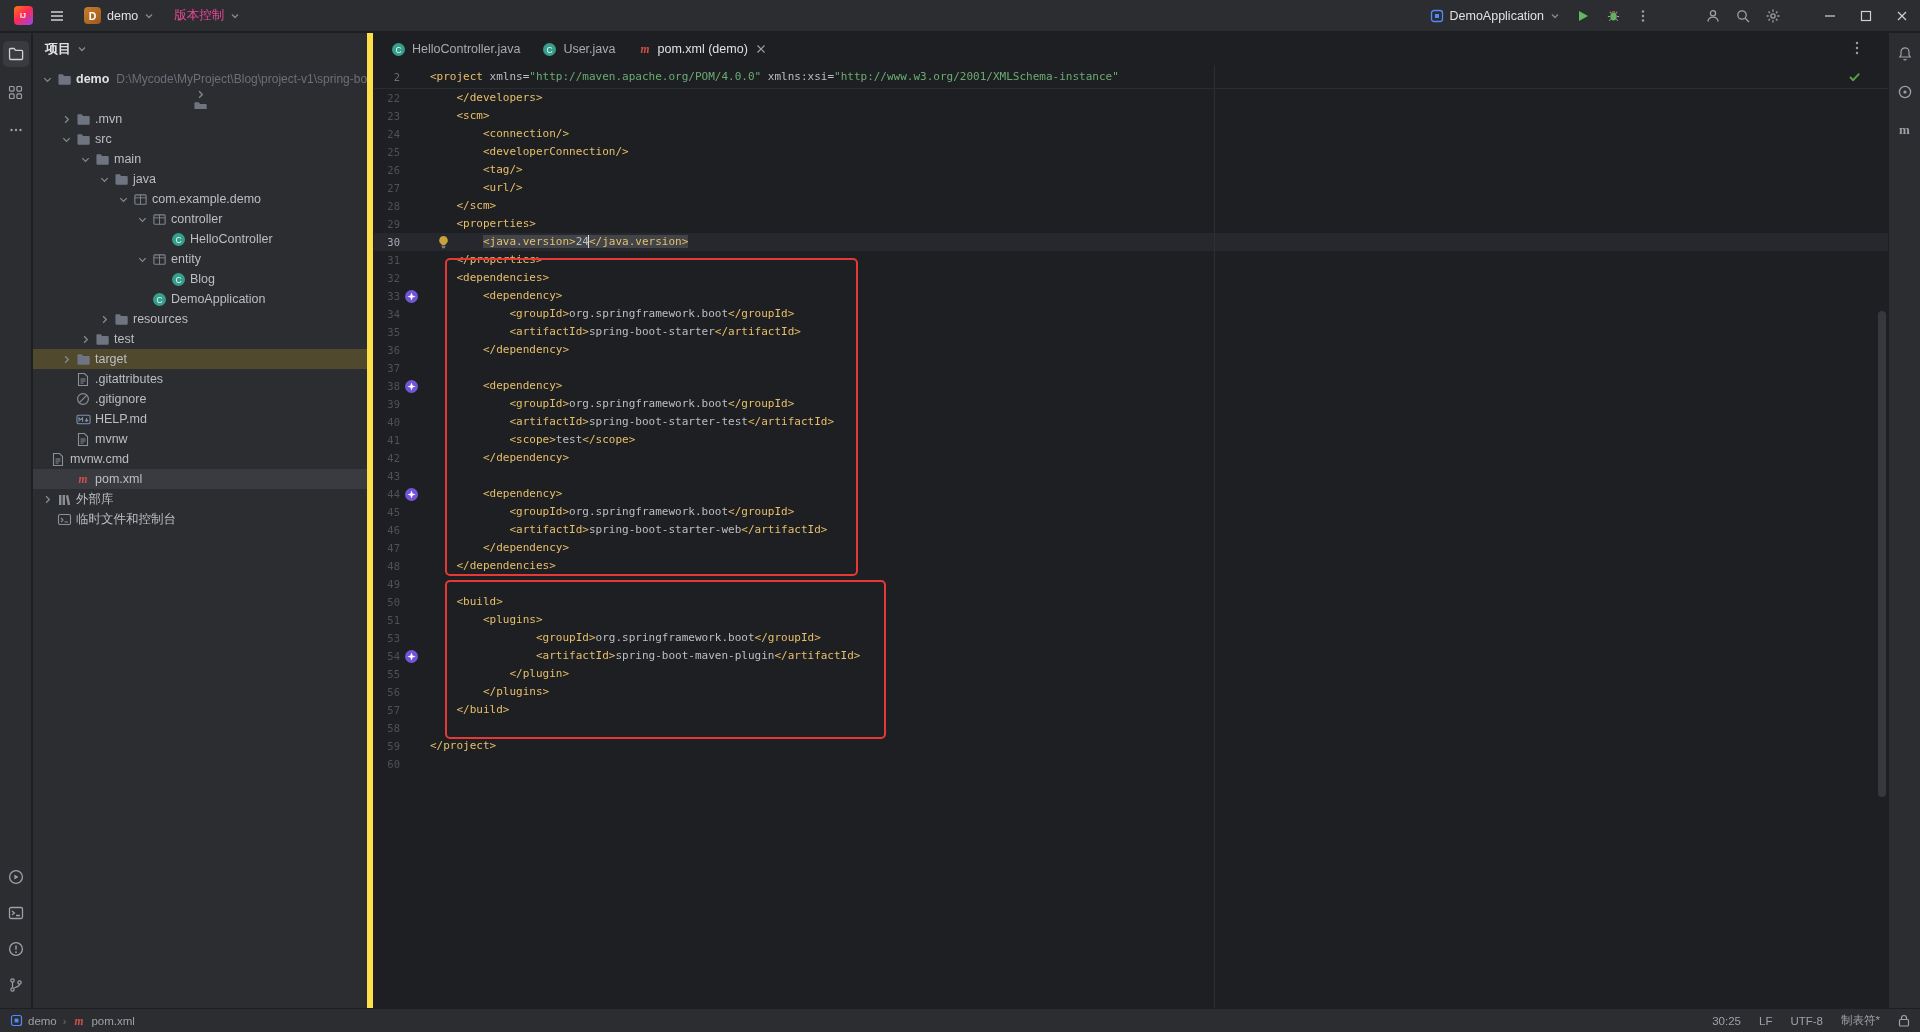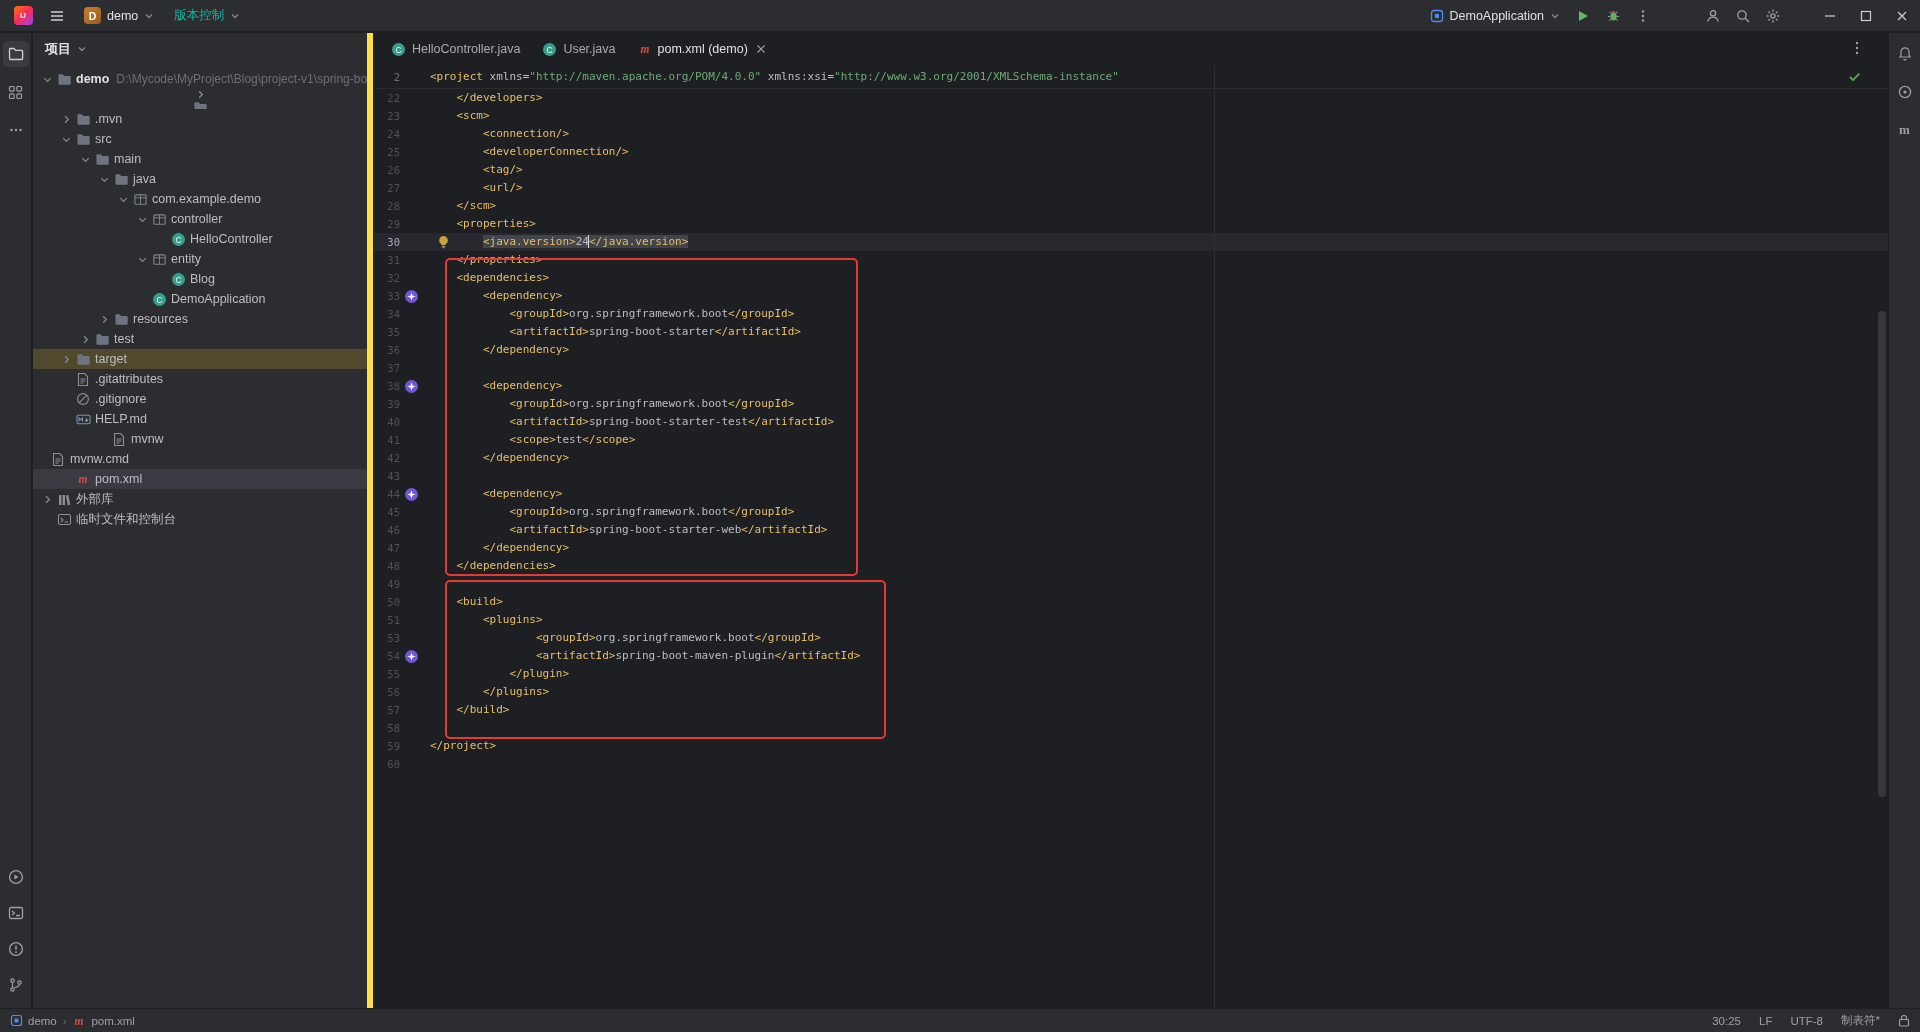--- a/index.html
+++ b/index.html
@@ -23,21 +23,21 @@
   .logo {
     width:19px; height:19px; border-radius:4px;
     background:linear-gradient(140deg,#f97a12 0%,#fe2857 48%,#8f4bf2 100%);
     color:#fff; font-size:7px; font-weight:bold; display:flex; align-items:center; justify-content:center;
   }
   .widget { display:flex; align-items:center; gap:6px; height:26px; padding:0 8px; border-radius:4px; color:#dfe1e5; }
   .avatar {
     width:17px; height:17px; border-radius:4px; background:linear-gradient(135deg,#c77d2c,#9c5a1d);
     color:#fff; font-weight:bold; font-size:10.5px; display:flex; align-items:center; justify-content:center;
   }
-  .muted { color:#14b8a6; }
+  .muted { color:#ec4899; }
   .winbtn { width:36px; height:31px; display:flex; align-items:center; justify-content:center; }
   .gap24 { width:24px; } .gap40 { width:40px; }
 
   
   #leftstrip {
     left:0; top:33px; width:32px; height:975px; background:#2b2d30; border-right:1px solid #1e1f22;
     display:flex; flex-direction:column; align-items:center; padding-top:8px; gap:12px; z-index:5;
   }
   .strip-ico { width:26px; height:26px; border-radius:5px; display:flex; align-items:center; justify-content:center; }
   .strip-ico.active { background:#393b40; }
@@ -487,21 +487,21 @@
         <span class="chev"></span>
         <span class="ticon">
           <svg width="15" height="15" viewBox="0 0 16 16">
             <rect x="1" y="3.5" width="14" height="9" rx="1.5" fill="none" stroke="#7f94b0" stroke-width="1.1"></rect>
             <path d="M3.2 10.5V6.3l1.9 2 1.9-2v4.2" fill="none" stroke="#7f94b0" stroke-width="1.1"></path>
             <path d="M11.3 6.3v3.5M9.7 8.3l1.6 1.7 1.6-1.7" fill="none" stroke="#7f94b0" stroke-width="1.1"></path>
           </svg>
         </span>
         <span class="tlabel">HELP.md</span>
       </div>
-      <div class="tree-row" style="padding-left: 25px; margin-left: 36px;">
+      <div class="tree-row" style="padding-left: 25px;">
         <span class="chev"></span>
         <span class="ticon">
           <svg width="14" height="15" viewBox="0 0 14 15">
             <path d="M2.5 1.5h6l3 3v9h-9z" fill="none" stroke="#8a8f98" stroke-width="1.1"></path>
             <path d="M4.5 7h5M4.5 9h5M4.5 11h3" stroke="#8a8f98" stroke-width="1"></path>
           </svg>
         </span>
         <span class="tlabel">mvnw</span>
       </div>
       <div class="tree-row" style="">

